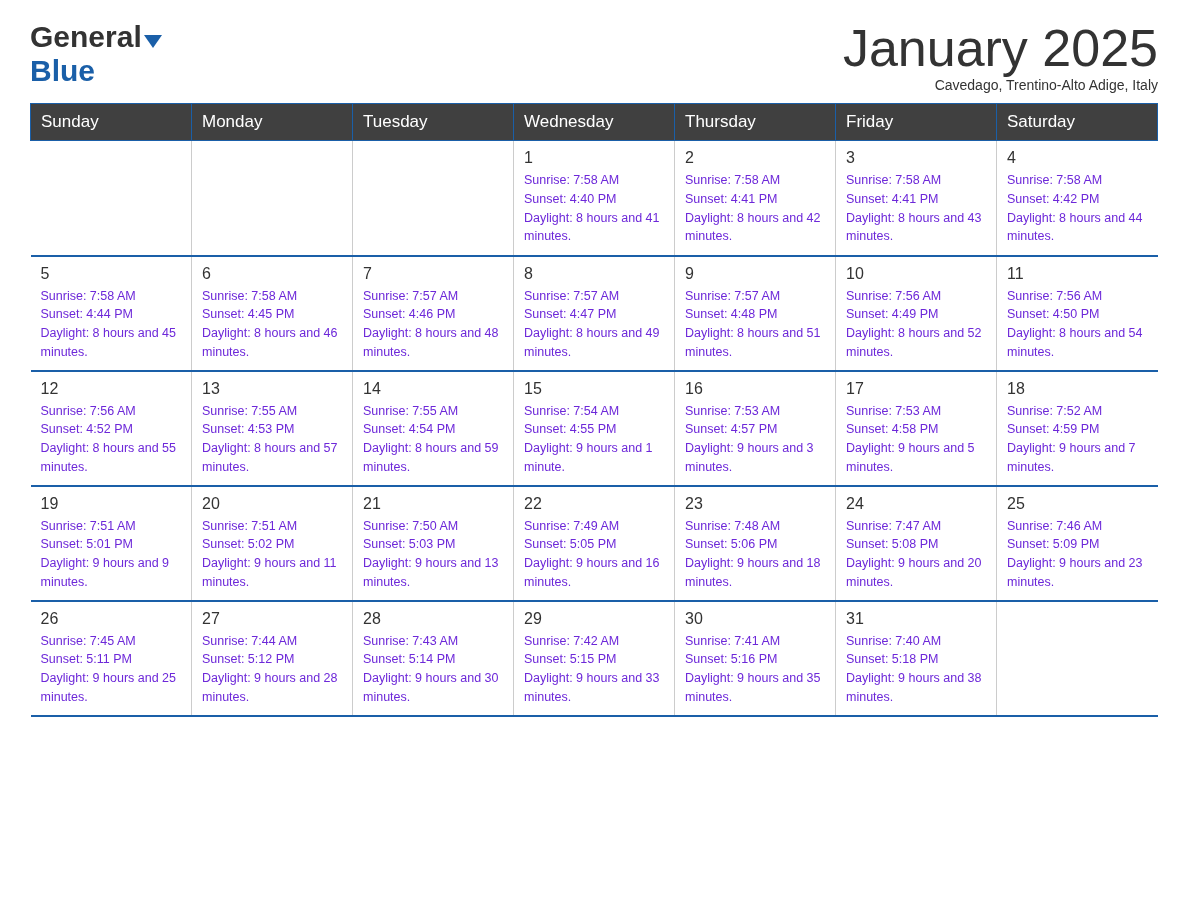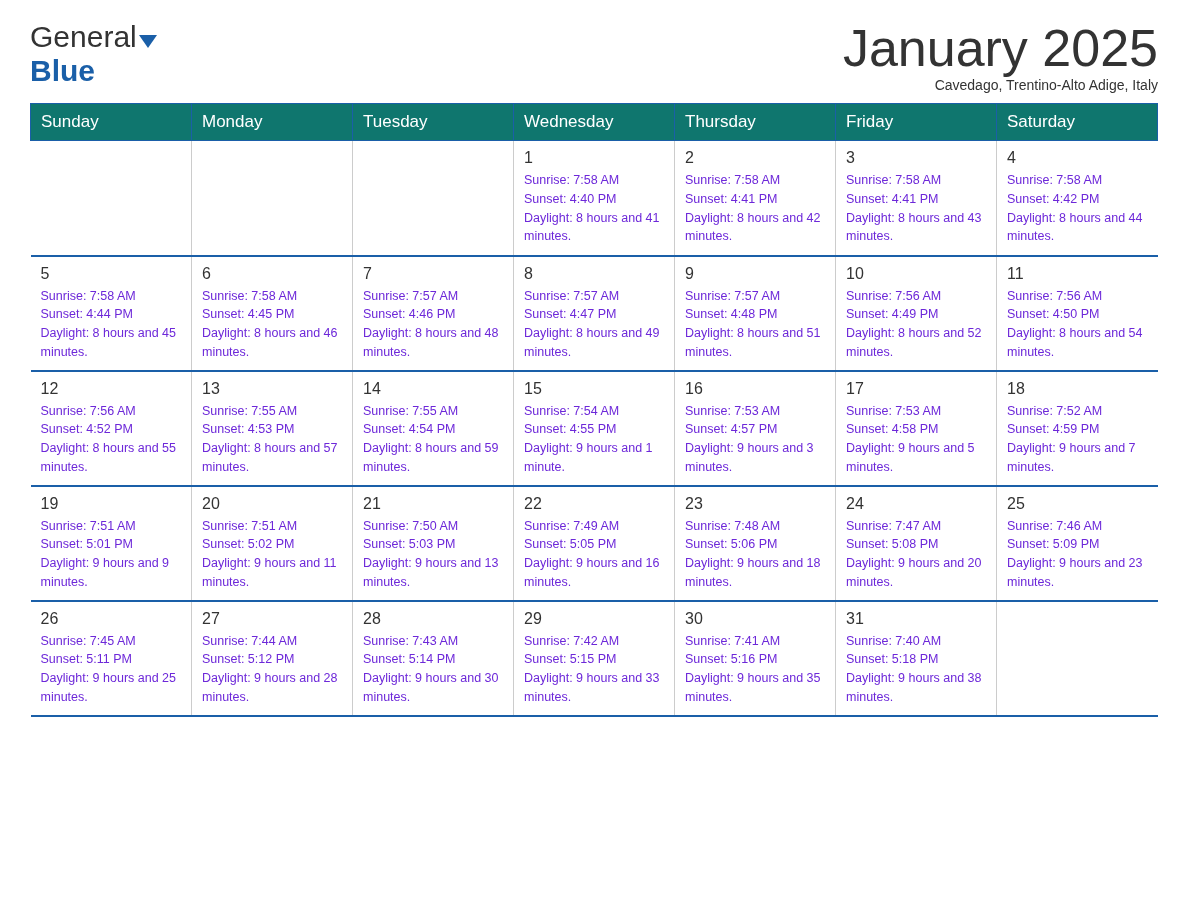--- a/index.html
+++ b/index.html
@@ -34,21 +34,21 @@
       font-size: 14px;
       color: #333;
       font-weight: normal;
     }
     table {
       width: 100%;
       border-collapse: collapse;
       table-layout: fixed;
     }
     thead tr {
-      background-color: #0f766e;
+      background-color: #404040;
     }
     thead th {
       color: #fff;
       font-size: 17px;
       font-weight: normal;
       padding: 8px 10px;
       text-align: left;
       border: 1px solid #1a5fa8;
     }
     tbody tr {
@@ -76,21 +76,21 @@
       font-size: 12.5px;
       color: #6d28d9;
       line-height: 1.5;
     }
     .logo-row {
       display: flex;
       align-items: center;
     }
     .logo-name-general {
       font-size: 30px;
-      font-weight: normal;
+      font-weight: bold;
       color: #333;
     }
     .logo-triangle {
       display: inline-block;
       width: 0;
       height: 0;
       border-left: 9px solid transparent;
       border-right: 9px solid transparent;
       border-top: 13px solid #1a5fa8;
       margin-left: 2px;

